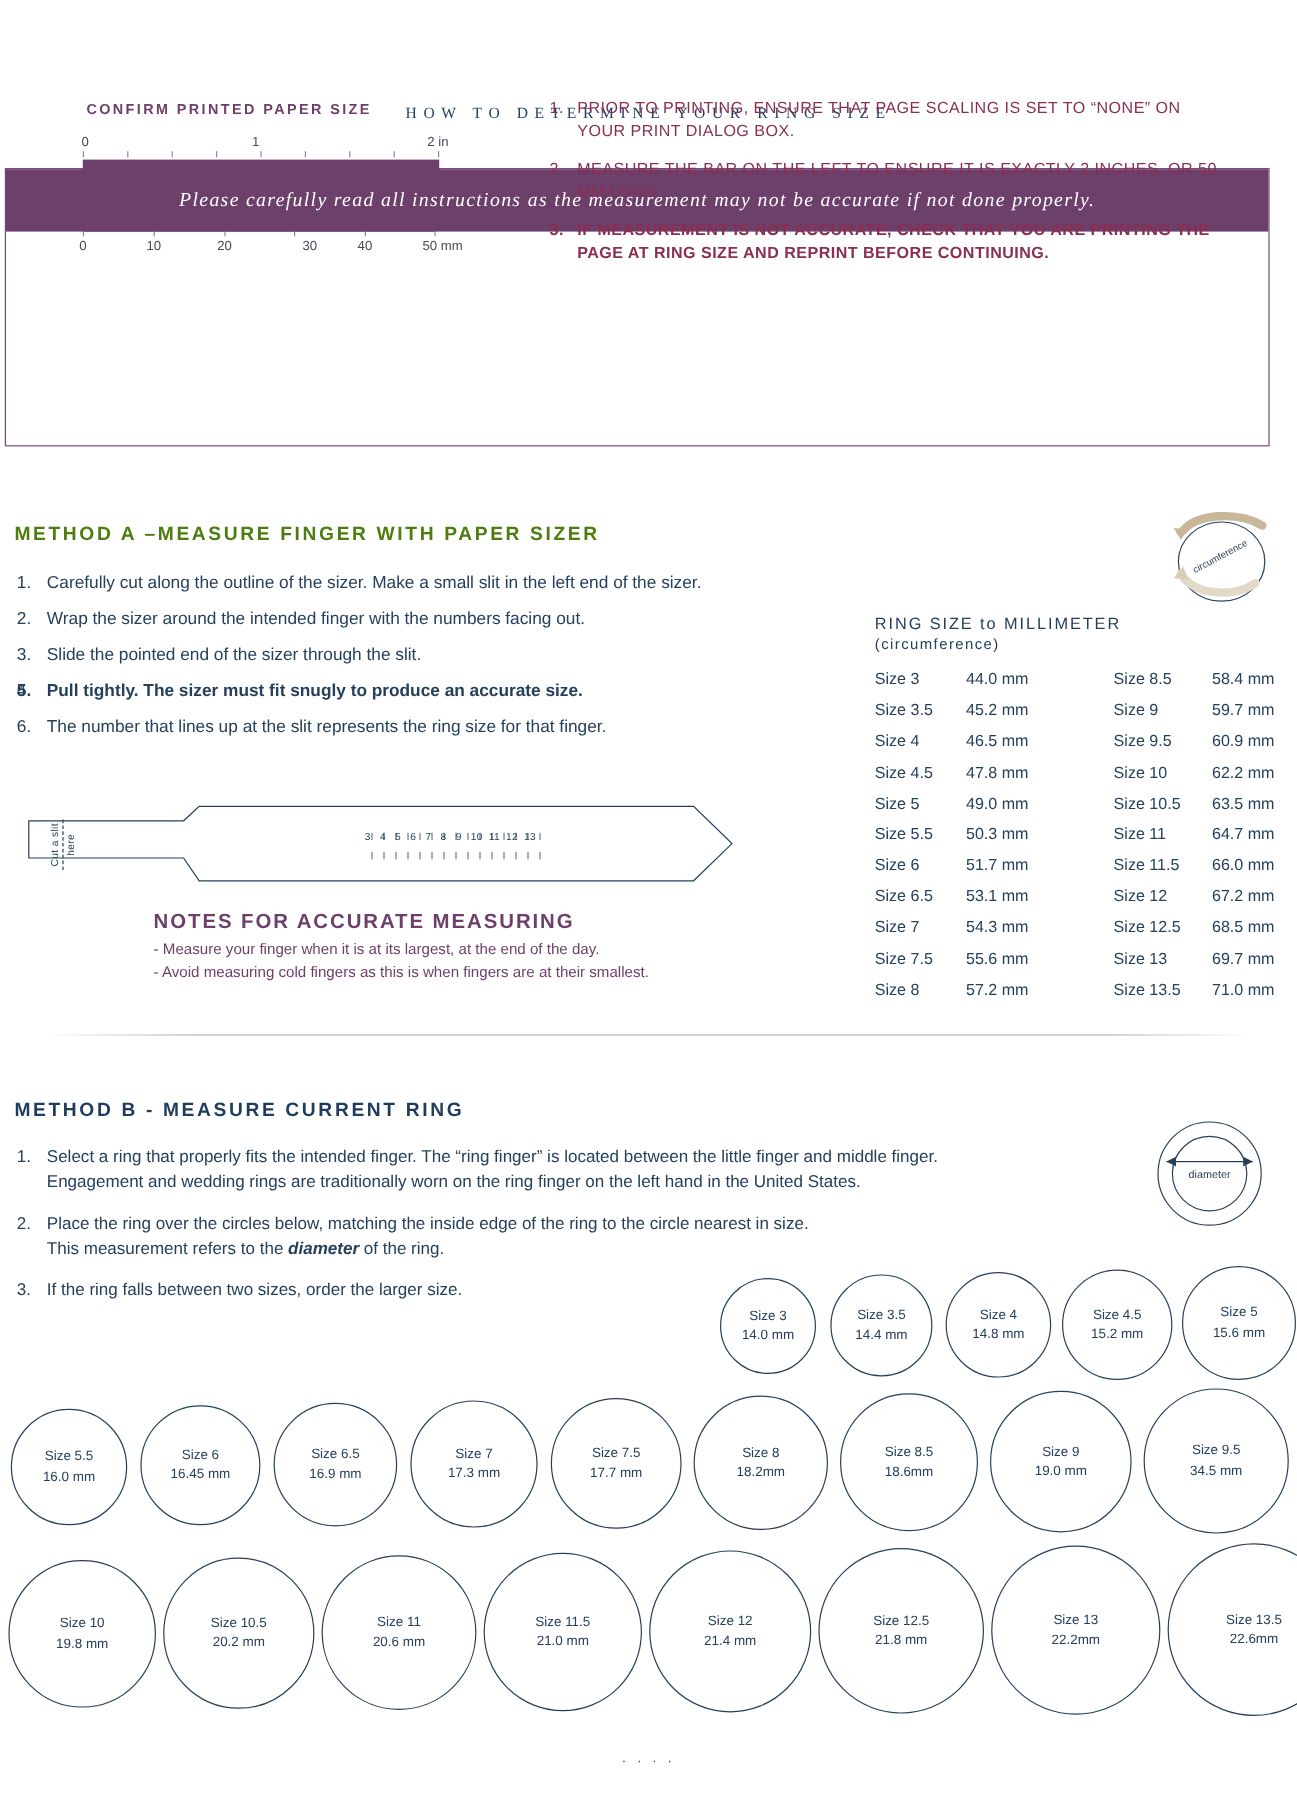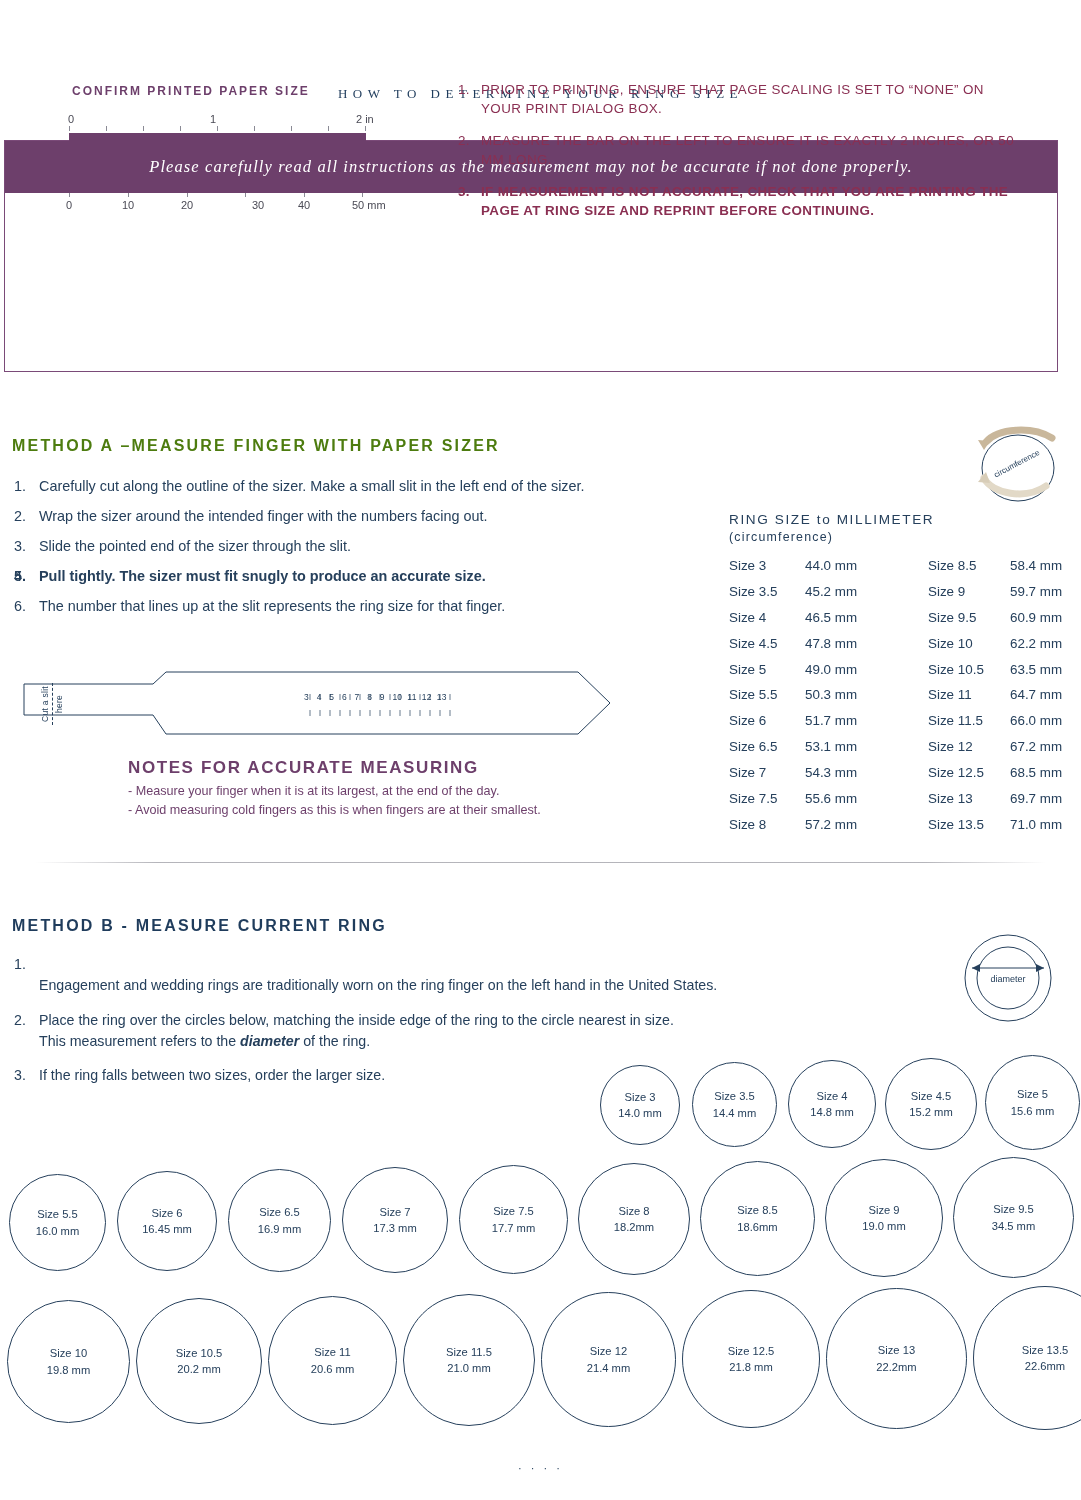--- a/index.html
+++ b/index.html
@@ -610,21 +610,21 @@
       <line x1="16" y1="38" x2="88" y2="38" stroke="#26405c" stroke-width="1"></line>
       <path d="M16 38 l8 -4 l0 8 z" fill="#26405c"></path>
       <path d="M88 38 l-8 -4 l0 8 z" fill="#26405c"></path>
       <text x="52" y="52" font-family="Liberation Sans, sans-serif" font-size="9" fill="#26405c" text-anchor="middle">diameter</text>
     </svg>
   </div>
 
   <div class="methodB-list">
     <div class="mitem">
       <span class="num">1.</span>
-      <br>
+      <span>Select a ring that properly fits the intended finger. The “ring finger” is located between the little finger and middle finger.</span><br>
       <span>Engagement and wedding rings are traditionally worn on the ring finger on the left hand in the United States.</span>
     </div>
     <div class="mitem">
       <span class="num">2.</span>
       <span>Place the ring over the circles below, matching the inside edge of the ring to the circle nearest in size.</span><br>
       <span>This measurement refers to the <em>diameter</em> of the ring.</span>
     </div>
     <div class="mitem">
       <span class="num">3.</span>
       <span>If the ring falls between two sizes, order the larger size.</span>

